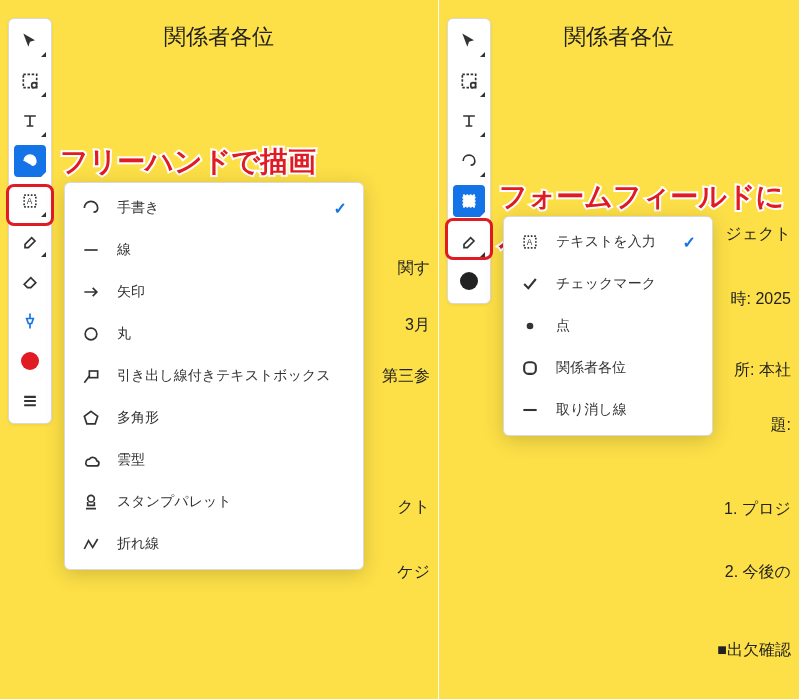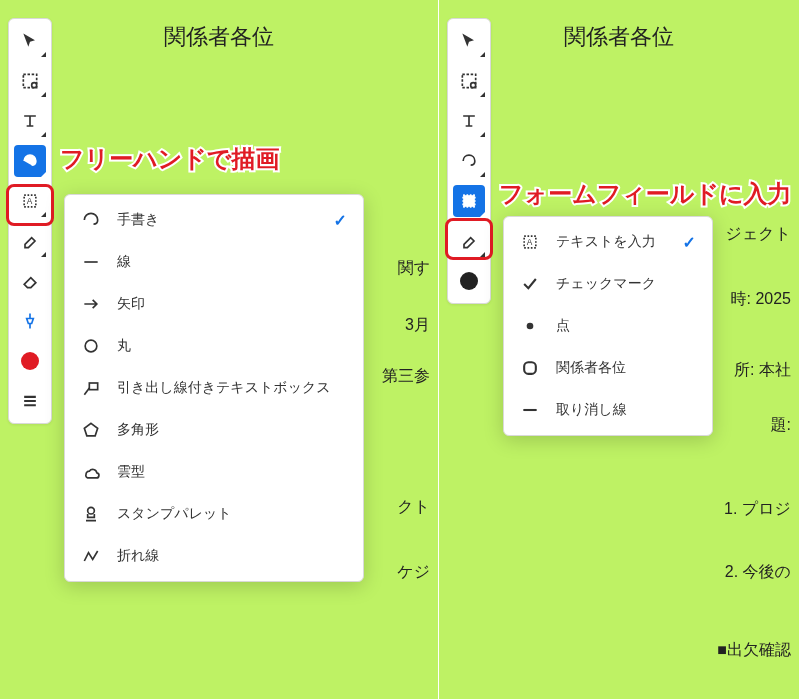--- a/index.html
+++ b/index.html
@@ -8,21 +8,21 @@
       background: #fff;
       width: 799px;
       height: 699px;
       overflow: hidden;
       position: relative;
     }
     .panel {
       position: absolute;
       top: 0;
       bottom: 0;
-      background: #bef264;
+      background: #fde047;
     }
     .panel-left { left: 0; width: 438px; }
     .panel-right { left: 438px; width: 361px; border-left: 1px solid #fff; }
 
     .doc-title {
       text-align: center;
       font-size: 22px;
       margin-top: 22px;
       color: #222;
     }
@@ -74,21 +74,21 @@
     }
     .tool.active .sub { border-bottom-color: #fff; }
     .highlight-box {
       position: absolute;
       border: 3px solid #e01b24;
       border-radius: 8px;
       pointer-events: none;
     }
     .label {
       position: absolute;
-      font-size: 24px;
+      font-size: 28px;
       font-weight: 700;
       color: #e01b24;
       -webkit-text-stroke: 4px #fff;
       paint-order: stroke fill;
     }
     .dropdown {
       position: absolute;
       background: #fff;
       border: 1px solid #d9d9d9;
       border-radius: 6px;
@@ -195,21 +195,21 @@
     <div class="tool">
       <svg viewBox="0 0 24 24" stroke="#333" stroke-width="2.5">
           <path d="M5 7h14M5 12h14M5 17h14"></path>
         </svg>
     </div>
   </div>
 
   <div class="highlight-box" style="left:6px;top:184px;width:48px;height:42px;"></div>
   <div class="label" style="left:60px;top:143px;">フリーハンドで描画</div>
 
-  <div class="dropdown" style="left:64px;top:182px;margin-top:12px;">
+  <div class="dropdown" style="left:64px;top:182px;">
     <div class="dropdown-item">
       <span class="icon">
           <svg viewBox="0 0 24 24" fill="none" stroke="#333" stroke-width="2">
             <path d="M4 12c0-5 4-8 8-8s8 3 8 8c0 3-2 5-5 5"></path>
           </svg>
         </span>
       <span>手書き</span>
       <span class="check">✓</span>
     </div>
     <div class="dropdown-item">

